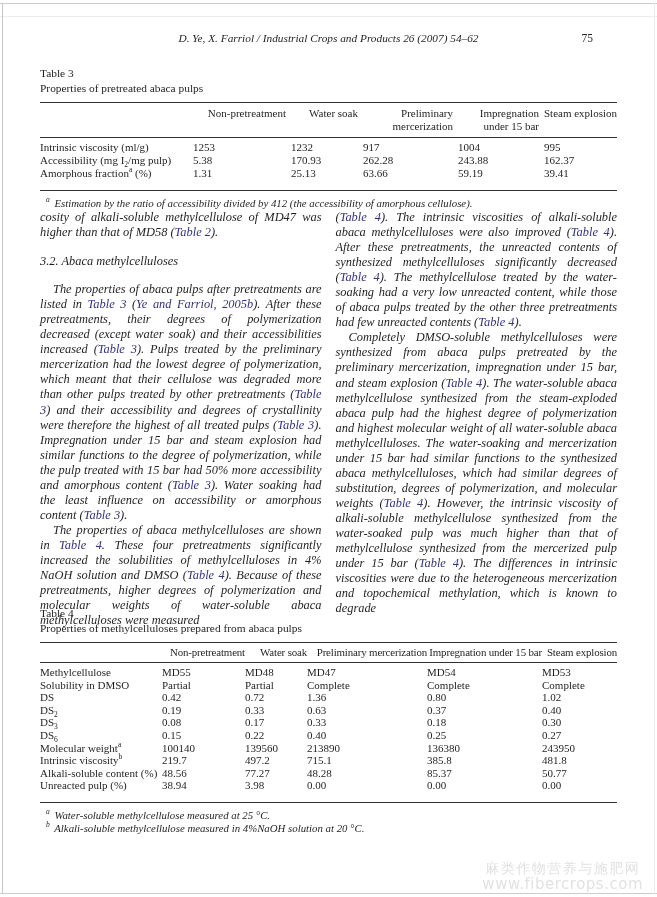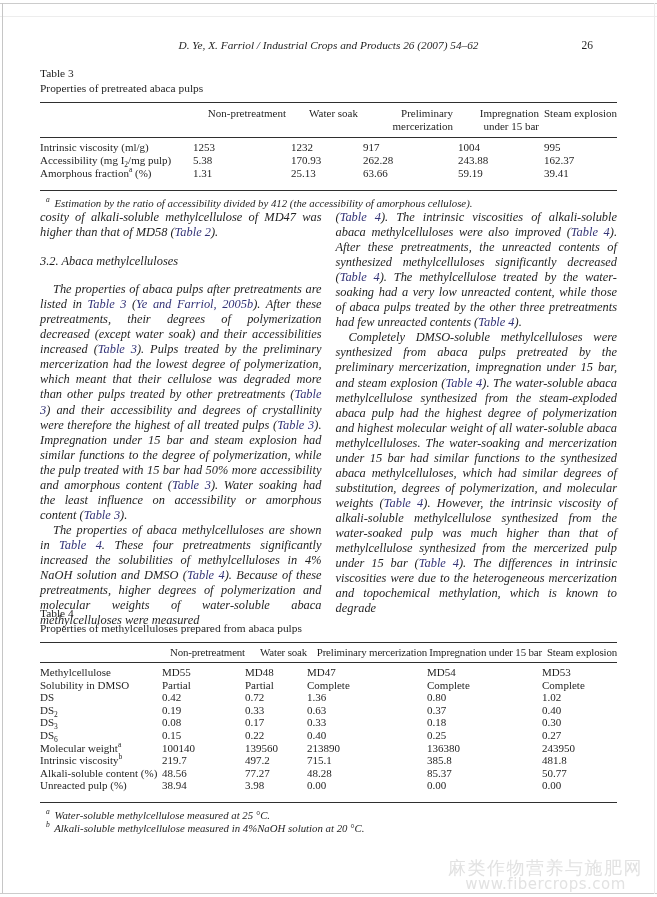--- a/index.html
+++ b/index.html
@@ -20,21 +20,21 @@
   }
   
   .edge{position:absolute;background:#cccccc;}
   .edge-top{left:0;top:3px;width:657px;height:1px;}
   .edge-top2{left:0;top:16px;width:657px;height:1px;background:#ededed;}
   .edge-left{left:2px;top:3px;height:891px;width:1px;background:#c6c6c6;}
   .edge-bottom{left:0;top:893px;width:657px;height:1px;}
   .edge-right{left:654px;top:3px;height:891px;width:1px;background:#ececec;}
 
   
-  #page-header{position:absolute;top:38px;left:40px;width:577px;height:16px;}
+  #page-header{position:absolute;top:31px;left:40px;width:577px;height:16px;}
   #page-header .citation{text-align:center;font-style:italic;font-size:11.3px;line-height:14px;}
   #page-header .pageno{position:absolute;right:24px;top:0;font-size:11.5px;line-height:14px;}
 
   
   .tblock{position:absolute;left:40px;width:577px;}
   #table3-block{top:67px;}
   #table4-block{top:607px;}
   .tlabel{font-size:11.4px;line-height:13px;margin-bottom:2px;}
   .tcaption{font-size:11.4px;line-height:13px;margin-bottom:7px;}
   table{border-collapse:collapse;table-layout:fixed;width:577px;
@@ -65,35 +65,35 @@
   #columns{position:absolute;top:210px;left:40px;width:577px;display:flex;gap:14px;}
   .col{width:282px;font-size:12.4px;line-height:15.05px;text-align:justify;}
   .col p{margin:0;font-style:italic;}
   .col p.indent{text-indent:13px;}
   .col .h{font-style:italic;margin:14px 0 13px 0;text-align:left;}
   .ref{color:var(--link);cursor:pointer;}
 
   
   .watermark{position:absolute;right:14px;bottom:4px;text-align:center;
     color:var(--wm);font-family:"DejaVu Sans","Liberation Sans",sans-serif;}
-  .wm1{font-size:18px;line-height:16px;letter-spacing:1.5px;}
+  .wm1{font-size:14px;line-height:16px;letter-spacing:1.5px;}
   .wm2{font-size:15px;line-height:17px;letter-spacing:0.5px;}
 </style>
 </head>
 <body>
 
 <div class="edge edge-top"></div>
 <div class="edge edge-top2"></div>
 <div class="edge edge-left"></div>
 <div class="edge edge-bottom"></div>
 <div class="edge edge-right"></div>
 
 <div id="page-header">
   <div class="citation">D. Ye, X. Farriol / Industrial Crops and Products 26 (2007) 54–62</div>
-  <div class="pageno">26</div>
+  <div class="pageno">75</div>
 </div>
 
 <section class="tblock" id="table3-block">
   <div class="tlabel">Table 3</div>
   <div class="tcaption">Properties of pretreated abaca pulps</div>
   <table class="t3">
     <colgroup>
       <col class="c0">
         <col class="c1">
         <col class="c2">

